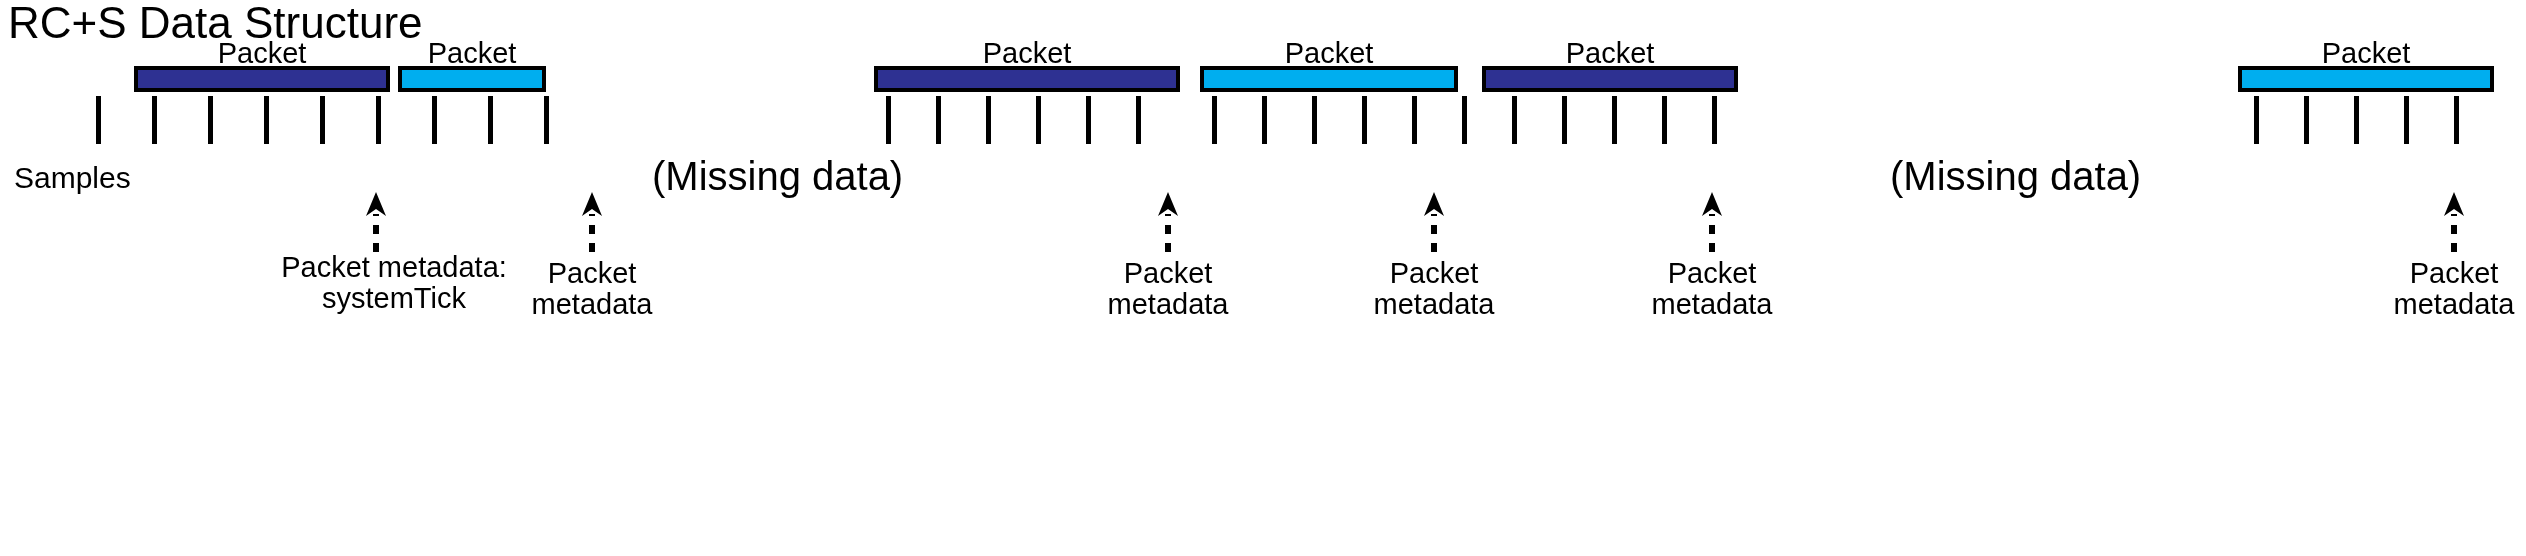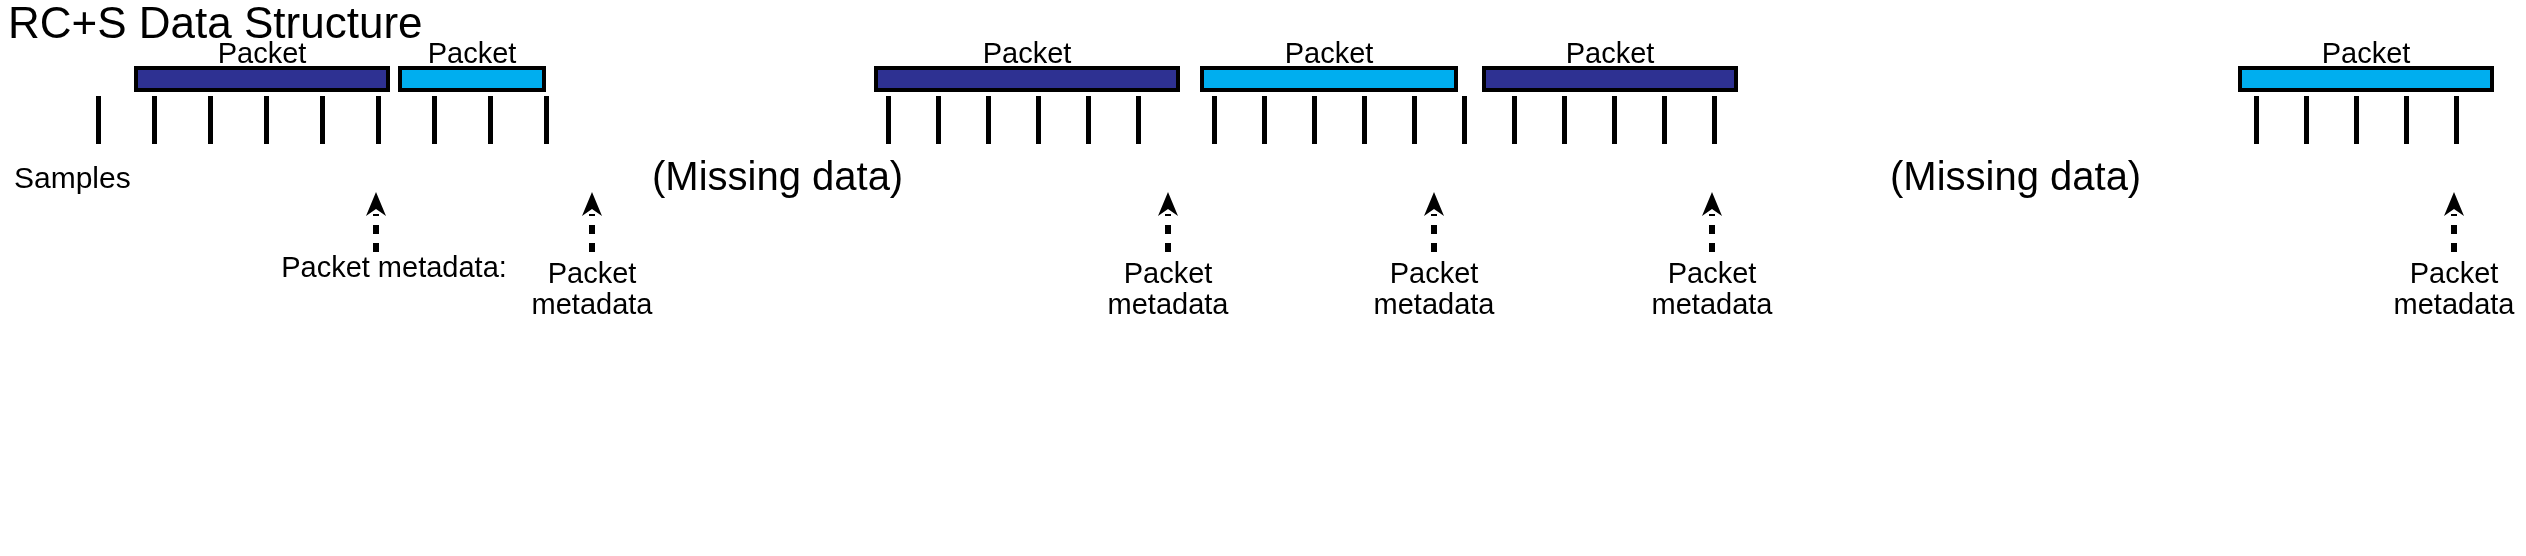--- a/index.html
+++ b/index.html
@@ -152,20 +152,21 @@
       <div class="missing-label" style="left: 1890px; top: 158px;">(Missing data)</div>
     </div>
   <div id="callouts-layer">
       <div class="callout">
         <div class="callout-arrow" style="left: 364px; top: 192px;"><svg width="24" height="60" viewBox="0 0 24 60">
             <line x1="12" y1="60" x2="12" y2="22" stroke="#000000" stroke-width="6" stroke-dasharray="9,9"></line>
             <path d="M12 0 L22 24 L12 17 L2 24 Z" fill="#000000"></path>
           </svg></div>
         <div class="callout-text" style="left: 376px; top: 252px; margin-left: 18px;">
           <span class="md-line">Packet metadata:</span>
+          <span class="md-line">systemTick</span>
         </div>
       </div>
       <div class="callout">
         <div class="callout-arrow" style="left: 580px; top: 192px;"><svg width="24" height="60" viewBox="0 0 24 60">
             <line x1="12" y1="60" x2="12" y2="22" stroke="#000000" stroke-width="6" stroke-dasharray="9,9"></line>
             <path d="M12 0 L22 24 L12 17 L2 24 Z" fill="#000000"></path>
           </svg></div>
         <div class="callout-text" style="left: 592px; top: 258px;">
           <span class="md-line">Packet</span>
           <span class="md-line">metadata</span>

